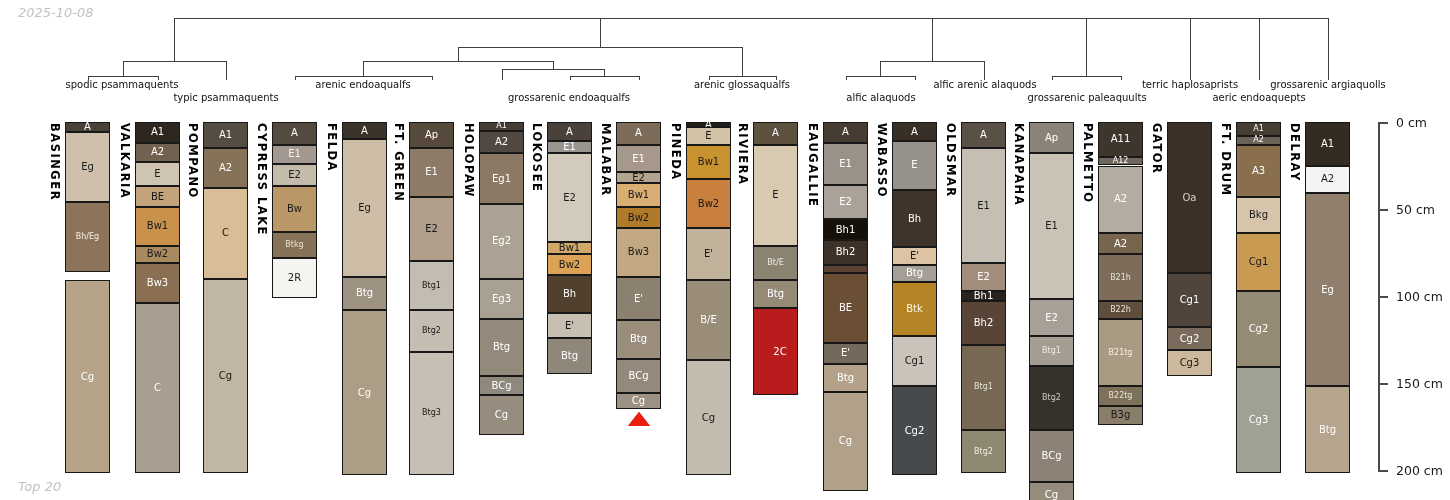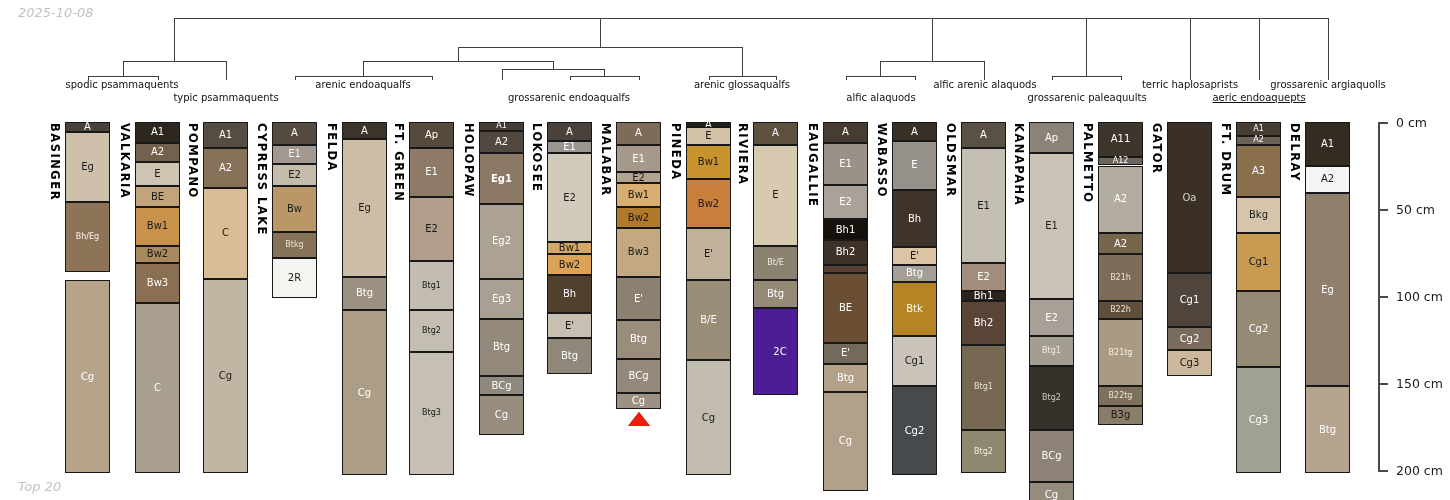--- a/index.html
+++ b/index.html
@@ -79,21 +79,21 @@
   <div id="clabels">
       <div class="clabel" style="left: 122px; top: 79px;">spodic psammaquents</div>
       <div class="clabel" style="left: 226px; top: 92px;">typic psammaquents</div>
       <div class="clabel" style="left: 363px; top: 79px;">arenic endoaqualfs</div>
       <div class="clabel" style="left: 569px; top: 92px;">grossarenic endoaqualfs</div>
       <div class="clabel" style="left: 742px; top: 79px;">arenic glossaqualfs</div>
       <div class="clabel" style="left: 881px; top: 92px; text-align: right;">alfic alaquods</div>
       <div class="clabel" style="left: 985px; top: 79px;">alfic arenic alaquods</div>
       <div class="clabel" style="left: 1087px; top: 92px;">grossarenic paleaquults</div>
       <div class="clabel" style="left: 1190px; top: 79px;">terric haplosaprists</div>
-      <div class="clabel" style="left: 1259px; top: 92px; text-decoration: underline;">aeric endoaquepts</div>
+      <div class="clabel" style="left: 1259px; top: 92px;">aeric endoaquepts</div>
       <div class="clabel" style="left: 1328px; top: 79px;">grossarenic argiaquolls</div>
     </div>
   <div id="columns">
       <div class="series-label" style="left: 48px; top: 123px;">BASINGER</div>
       <div class="col" style="left: 65px; top: 0px; width: 45px;">
         <div class="hz" style="top: 122px; width: 45px; height: 10.44px; background: rgb(74, 65, 56);">
           <span style="color: rgb(255, 255, 255);">A</span>
         </div>
         <div class="hz" style="top: 132.44px; width: 45px; height: 69.6px; background: rgb(207, 192, 171);">
           <span style="color: rgb(26, 26, 26);">Eg</span>
@@ -206,21 +206,21 @@
       </div>
       <div class="series-label" style="left: 462px; top: 123px;">HOLOPAW</div>
       <div class="col" style="left: 479px; top: 0px; width: 45px;">
         <div class="hz small" style="top: 122px; width: 45px; height: 8.7px; background: rgb(69, 60, 51);">
           <span style="color: rgb(255, 255, 255);">A1</span>
         </div>
         <div class="hz" style="top: 130.7px; width: 45px; height: 22.62px; background: rgb(81, 73, 65);">
           <span style="color: rgb(255, 255, 255);">A2</span>
         </div>
         <div class="hz" style="top: 153.32px; width: 45px; height: 50.46px; background: rgb(140, 121, 101);">
-          <span style="color: rgb(255, 255, 255); font-weight: bold;">Eg1</span>
+          <span style="color: rgb(255, 255, 255);">Eg1</span>
         </div>
         <div class="hz" style="top: 203.78px; width: 45px; height: 74.82px; background: rgb(171, 162, 148);">
           <span style="color: rgb(255, 255, 255);">Eg2</span>
         </div>
         <div class="hz" style="top: 278.6px; width: 45px; height: 40.02px; background: rgb(168, 160, 147);">
           <span style="color: rgb(255, 255, 255);">Eg3</span>
         </div>
         <div class="hz" style="top: 318.62px; width: 45px; height: 57.42px; background: rgb(148, 138, 124);">
           <span style="color: rgb(255, 255, 255);">Btg</span>
         </div>
@@ -322,21 +322,21 @@
         </div>
         <div class="hz" style="top: 144.62px; width: 45px; height: 100.92px; background: rgb(216, 202, 177);">
           <span style="color: rgb(26, 26, 26);">E</span>
         </div>
         <div class="hz small" style="top: 245.54px; width: 45px; height: 34.8px; background: rgb(139, 130, 114);">
           <span style="color: rgb(240, 235, 224);">Bt/E</span>
         </div>
         <div class="hz" style="top: 280.34px; width: 45px; height: 27.84px; background: rgb(149, 138, 118);">
           <span style="color: rgb(255, 255, 255);">Btg</span>
         </div>
-        <div class="hz" style="top: 308.18px; width: 45px; height: 87px; background: #4c1d95; padding-left: 9px;">
+        <div class="hz" style="top: 308.18px; width: 45px; height: 87px; background: #b91c1c; padding-left: 9px;">
           <span style="color: rgb(255, 255, 255);">2C</span>
         </div>
       </div>
       <div class="series-label" style="left: 806px; top: 123px;">EAUGALLIE</div>
       <div class="col" style="left: 823px; top: 0px; width: 45px;">
         <div class="hz" style="top: 122px; width: 45px; height: 20.88px; background: rgb(71, 60, 49);">
           <span style="color: rgb(255, 255, 255);">A</span>
         </div>
         <div class="hz" style="top: 142.88px; width: 45px; height: 41.76px; background: rgb(154, 146, 136);">
           <span style="color: rgb(255, 255, 255);">E1</span>

